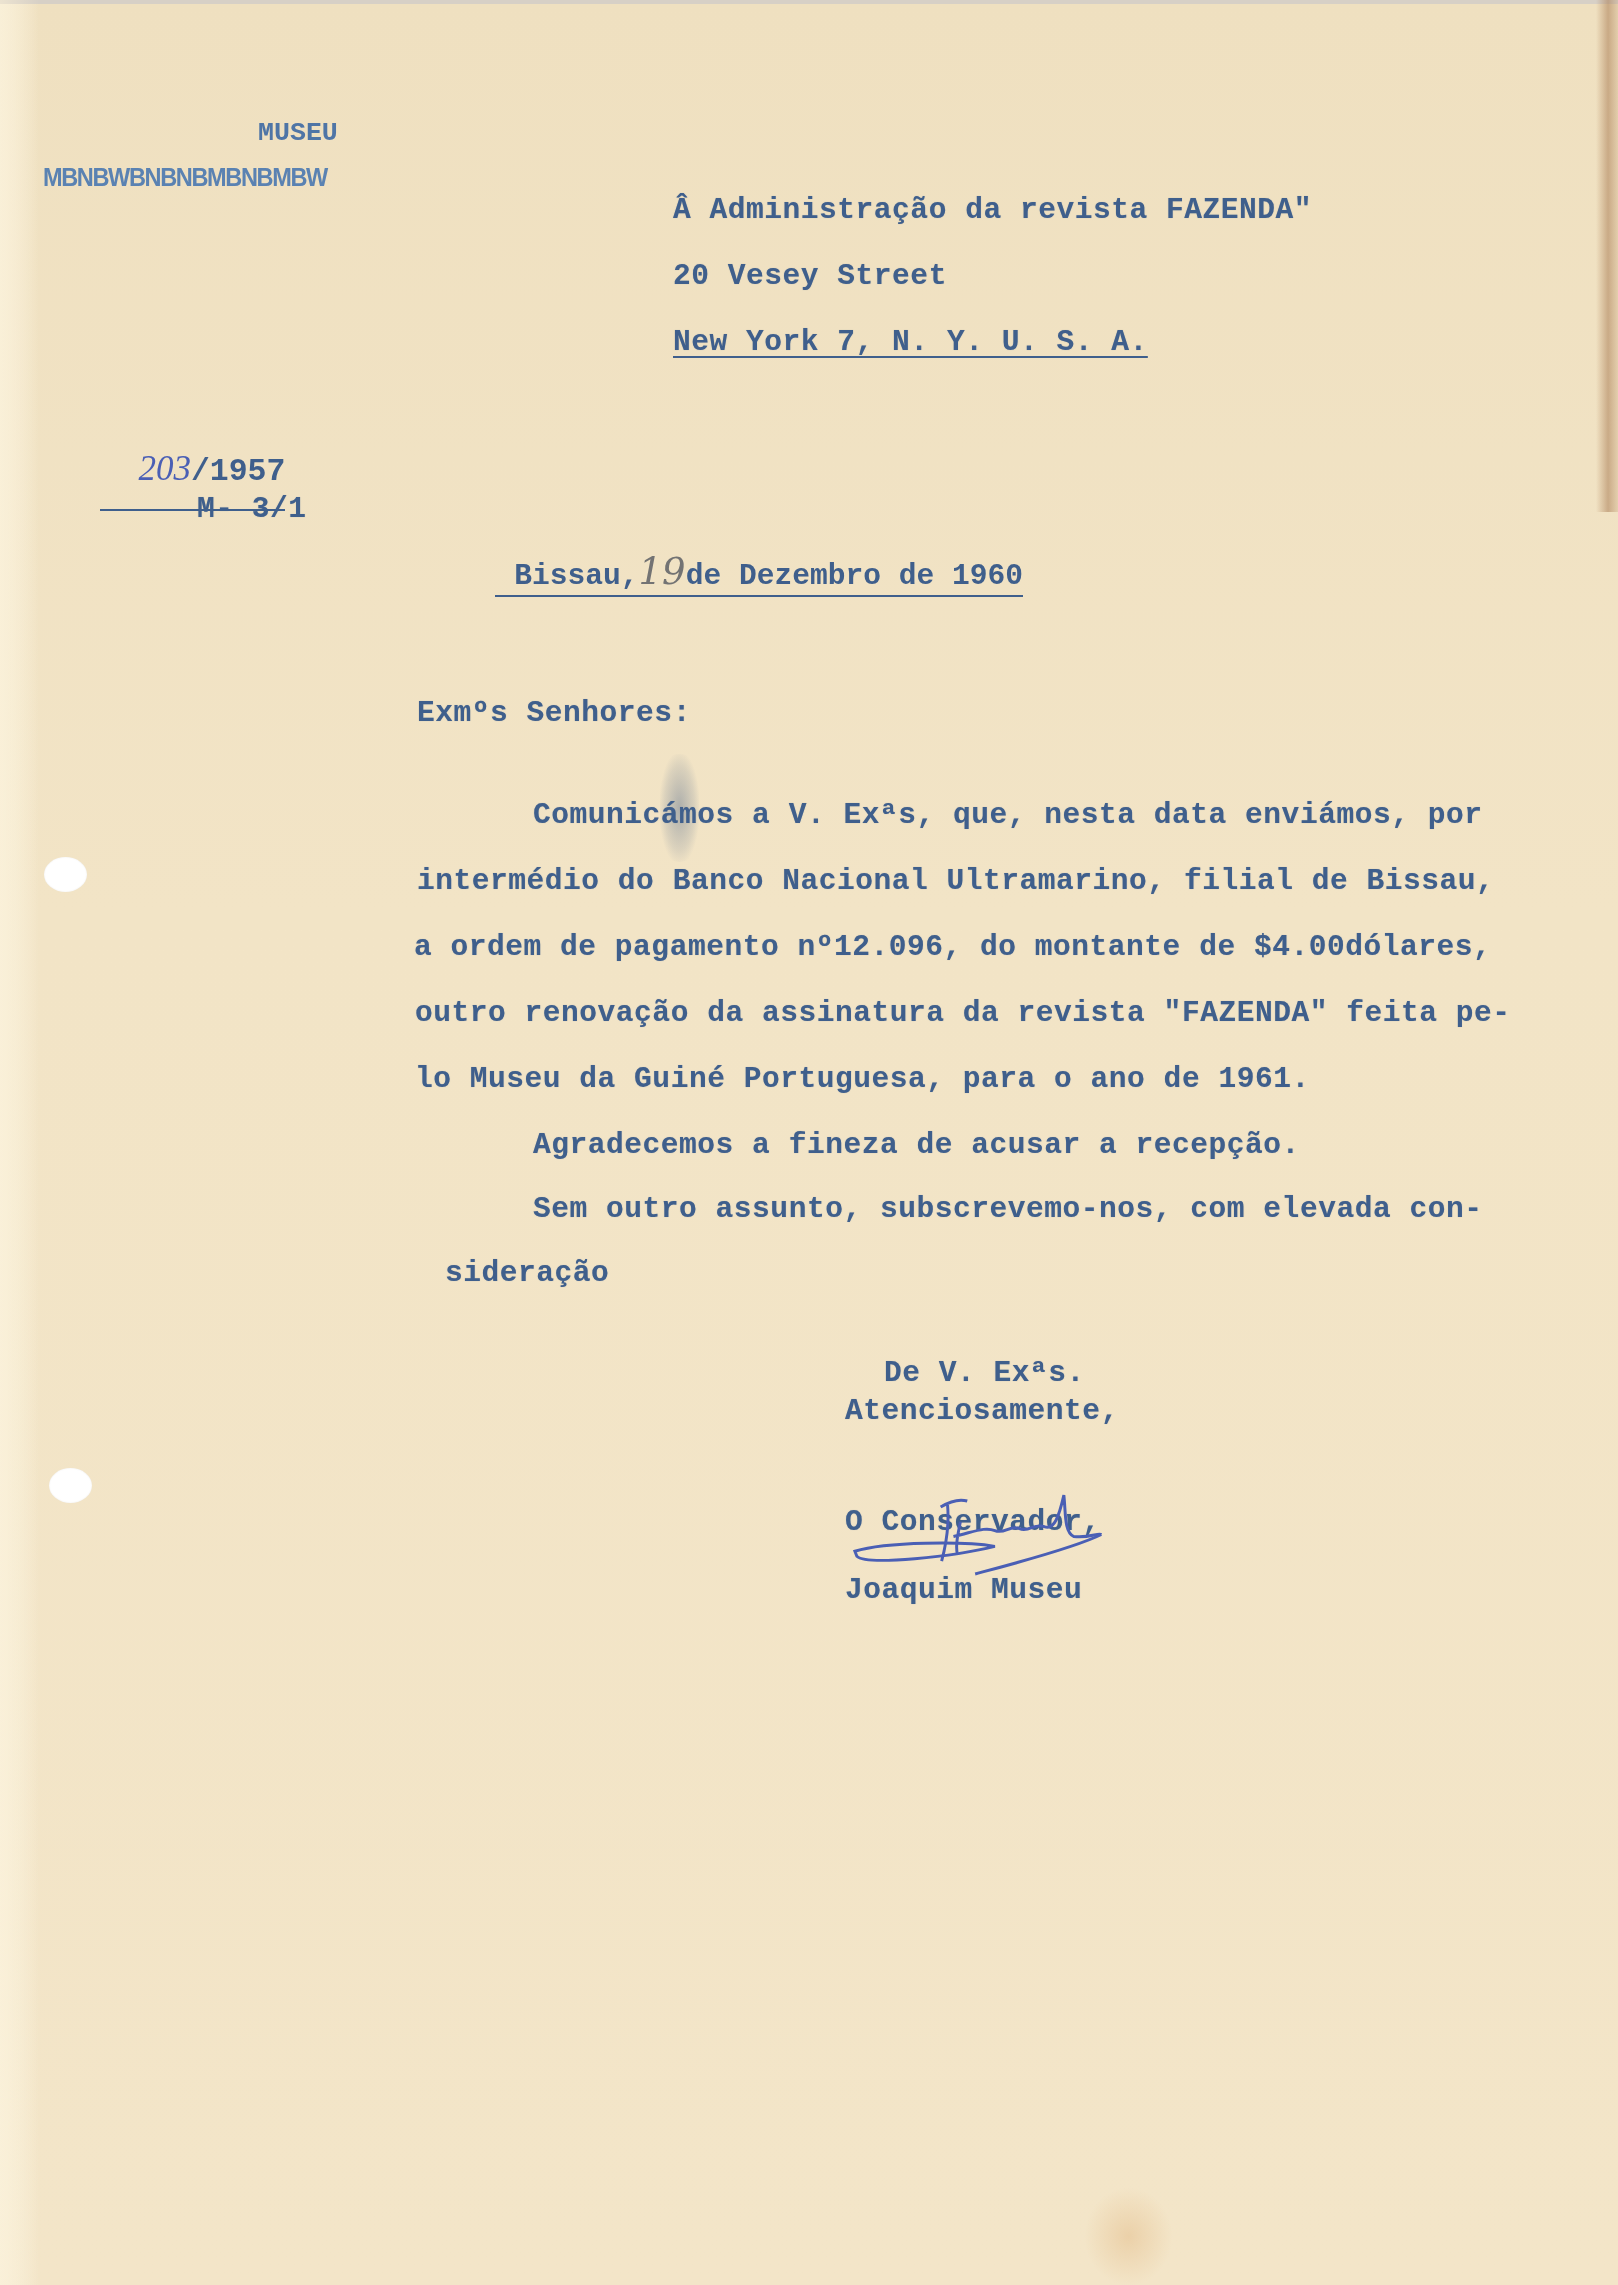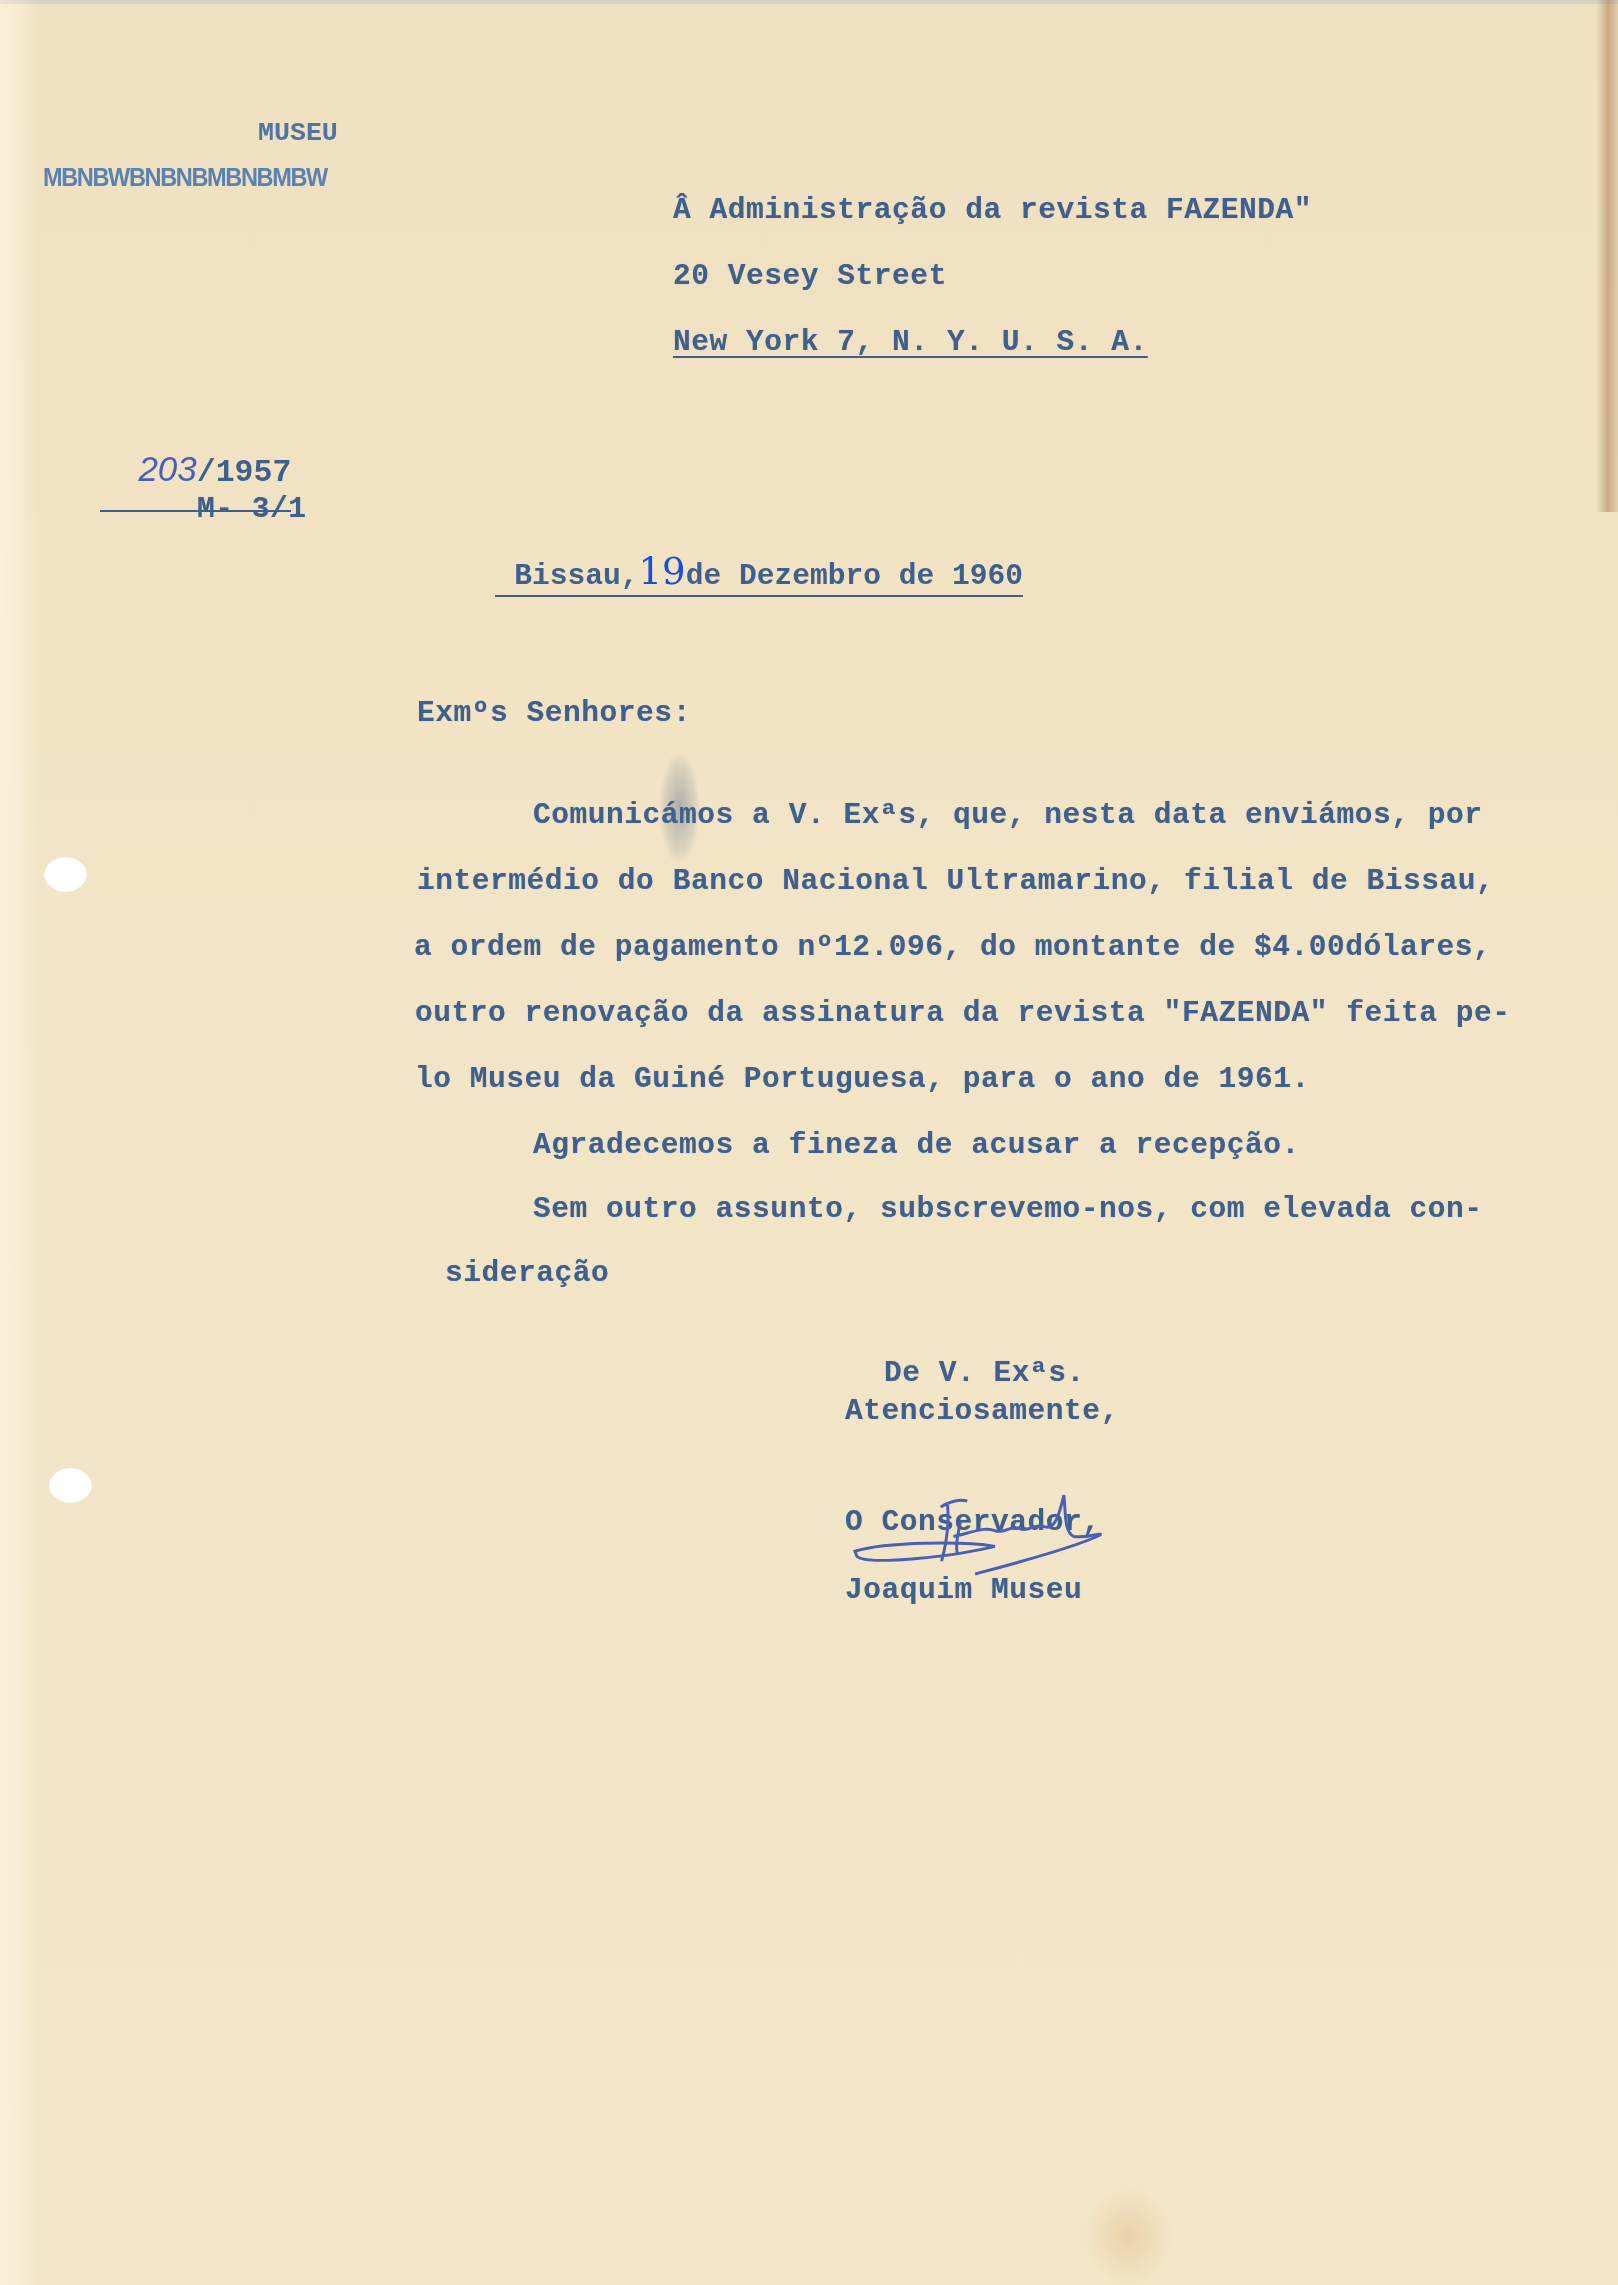--- a/index.html
+++ b/index.html
@@ -89,21 +89,21 @@
       font-family: "Liberation Sans", sans-serif;
       font-weight: bold;
       color: #5a82b2;
       font-size: 25.6px;
       letter-spacing: -1.5px;
       transform: scaleX(0.92);
       transform-origin: left;
     }
     .handwritten {
       position: absolute;
-      font-family: Liberation Sans, sans-serif;
+      font-family: Liberation Serif, serif;
       font-style: italic;
       color: #4a5fb5;
       font-size: 35px;
     }
     .ink-smudge {
       position: absolute;
       left: 660px; top: 754px;
       width: 39px; height: 108px;
       background: radial-gradient(ellipse at center, rgba(90,110,140,0.45) 0%, rgba(90,110,140,0.15) 55%, rgba(90,110,140,0) 75%);
       border-radius: 19.7px;
@@ -138,21 +138,21 @@
 </div>
 
 <div>
   <div style="position:absolute; left:100px; top:431px; white-space:pre; border-bottom:2px solid #3f5f8c; padding-bottom:2px;">
     <span class="handwritten" style="position:static; font-size:35px;">203</span><span style="font-family:'Liberation Mono',monospace; font-size:31.5px; color:#3f5f8c; font-weight:bold;">/1957</span>
   </div>
   <div class="typed" style="left:197px; top:495px;">M- 3/1</div>
 </div>
 
 <div style="position:absolute; left:495px; top:532px; white-space:pre; border-bottom:2px solid #3f5f8c; padding-bottom:2px;">
-  <span style="font-family:'Liberation Mono',monospace; font-size:29.6px; font-weight:bold; color:#3f5f8c;text-align:right;">Bissau,</span><span style="font-family:'DejaVu Serif',serif; font-size:37px; color:#1d4ed8;">19</span><span style="font-family:'Liberation Mono',monospace; font-size:29.6px; font-weight:bold; color:#3f5f8c;">de Dezembro de 1960</span>
+  <span style="font-family:'Liberation Mono',monospace; font-size:29.6px; font-weight:bold; color:#3f5f8c;text-align:right;">Bissau,</span><span style="font-family:'DejaVu Serif',serif; font-style:italic; font-size:37px; color:#737373;">19</span><span style="font-family:'Liberation Mono',monospace; font-size:29.6px; font-weight:bold; color:#3f5f8c;">de Dezembro de 1960</span>
 </div>
 
 <div class="typed" style="left:417px; top:699px;">Exmºs Senhores:</div>
 
 <div class="ink-smudge"></div>
 
 <div>
   <div class="typed" style="left:533px; top:801px;">Comunicámos a V. Exªs, que, nesta data enviámos, por</div>
   <div class="typed" style="left:417px; top:867px;">intermédio do Banco Nacional Ultramarino, filial de Bissau,</div>
   <div class="typed" style="left:414px; top:933px;">a ordem de pagamento nº12.096, do montante de $4.00dólares,</div>

